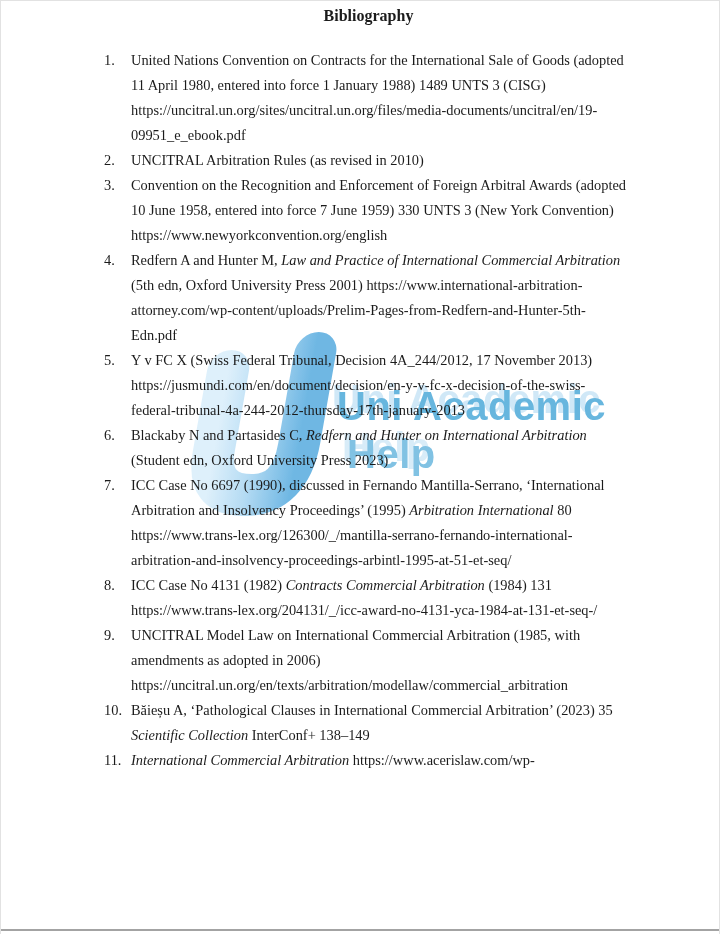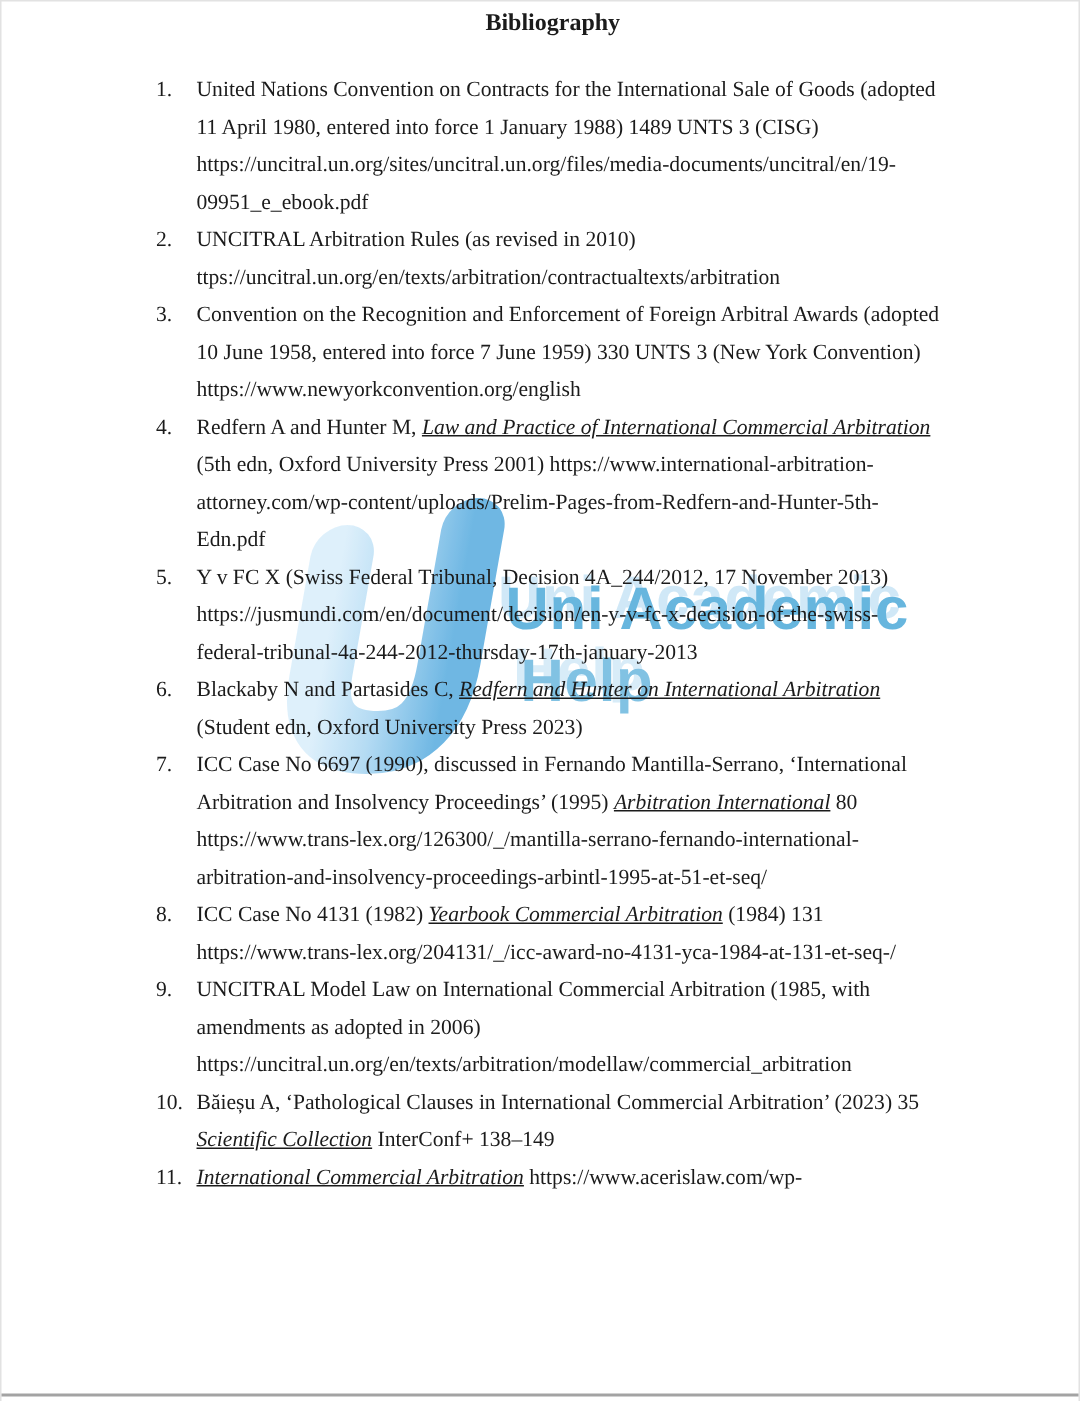--- a/index.html
+++ b/index.html
@@ -47,21 +47,21 @@
   .bib-list{margin-top:22px;}
   .item{
     display:flex;
     padding-left:103px;
     font-size:14.4px;
     line-height:25px;
   }
   .num{width:27px;flex:none;}
   .content{flex:1;min-width:0;}
   .line{white-space:nowrap;}
-  .it{font-style:italic;text-decoration:underline;}
+  .it{font-style:italic;}
 </style>
 </head>
 <body>
 
 <div class="page">
 
   <div class="watermark">
     <svg class="wm-logo" viewBox="0 0 200 200" xmlns="http://www.w3.org/2000/svg">
       <defs>
         <linearGradient id="wm-grad" x1="0" y1="0" x2="1" y2="0">
@@ -87,21 +87,20 @@
             <div class="line"><span>United Nations Convention on Contracts for the International Sale of Goods (adopted</span></div>
             <div class="line"><span>11 April 1980, entered into force 1 January 1988) 1489 UNTS 3 (CISG)</span></div>
             <div class="line"><span>https://uncitral.un.org/sites/uncitral.un.org/files/media-documents/uncitral/en/19-</span></div>
             <div class="line"><span>09951_e_ebook.pdf</span></div>
           </div>
         </div>
         <div class="item">
           <div class="num">2.</div>
           <div class="content">
             <div class="line"><span>UNCITRAL Arbitration Rules (as revised in 2010)</span></div>
-            <div class="line"><span>ttps://uncitral.un.org/en/texts/arbitration/contractualtexts/arbitration</span></div>
           </div>
         </div>
         <div class="item">
           <div class="num">3.</div>
           <div class="content">
             <div class="line"><span>Convention on the Recognition and Enforcement of Foreign Arbitral Awards (adopted</span></div>
             <div class="line"><span>10 June 1958, entered into force 7 June 1959) 330 UNTS 3 (New York Convention)</span></div>
             <div class="line"><span>https://www.newyorkconvention.org/english</span></div>
           </div>
         </div>
@@ -134,21 +133,21 @@
           <div class="content">
             <div class="line"><span>ICC Case No 6697 (1990), discussed in Fernando Mantilla-Serrano, ‘International</span></div>
             <div class="line"><span>Arbitration and Insolvency Proceedings’ (1995) </span><span class="it">Arbitration International</span><span> 80</span></div>
             <div class="line"><span>https://www.trans-lex.org/126300/_/mantilla-serrano-fernando-international-</span></div>
             <div class="line"><span>arbitration-and-insolvency-proceedings-arbintl-1995-at-51-et-seq/</span></div>
           </div>
         </div>
         <div class="item">
           <div class="num">8.</div>
           <div class="content">
-            <div class="line"><span>ICC Case No 4131 (1982) </span><span class="it">Yearbook Commercial Arbitration</span><span> (1984) 131</span></div>
+            <div class="line"><span>ICC Case No 4131 (1982) </span><span class="it">Contracts Commercial Arbitration</span><span> (1984) 131</span></div>
             <div class="line"><span>https://www.trans-lex.org/204131/_/icc-award-no-4131-yca-1984-at-131-et-seq-/</span></div>
           </div>
         </div>
         <div class="item">
           <div class="num">9.</div>
           <div class="content">
             <div class="line"><span>UNCITRAL Model Law on International Commercial Arbitration (1985, with</span></div>
             <div class="line"><span>amendments as adopted in 2006)</span></div>
             <div class="line"><span>https://uncitral.un.org/en/texts/arbitration/modellaw/commercial_arbitration</span></div>
           </div>

